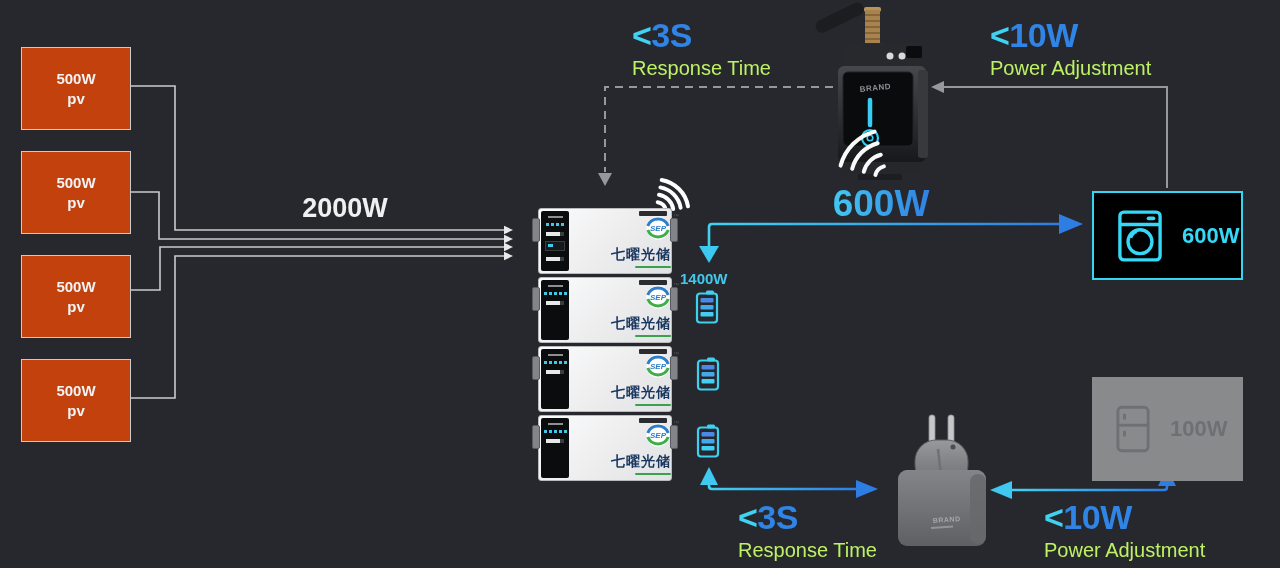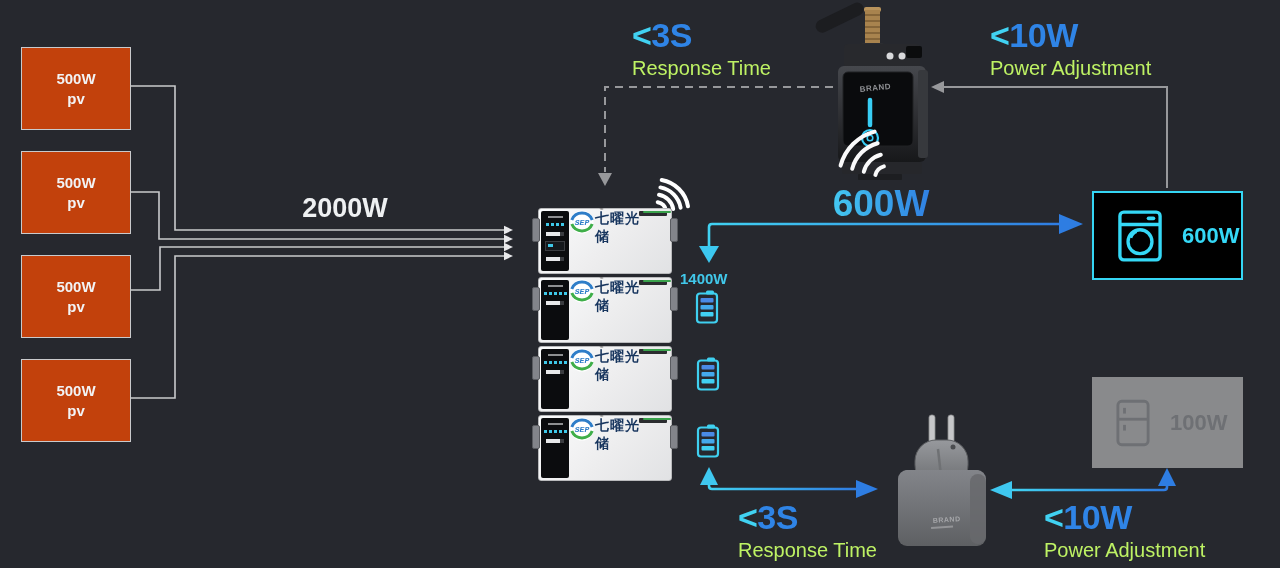--- a/index.html
+++ b/index.html
@@ -35,22 +35,22 @@
   .module .vent{position:absolute;right:4px;top:2px;width:28px;height:5px;background:#2b2c2f;border-radius:1px;}
   .panel{position:absolute;left:2px;top:2px;bottom:2px;width:28px;background:#0b0c0e;border-radius:2px;
          display:flex;flex-direction:column;align-items:center;}
   .p-txt{width:15px;height:2px;background:#8e8f91;margin-top:5px;}
   .p-dots{display:flex;gap:2px;margin-top:5px;}
   .p-dots i{width:3px;height:3px;background:#3fc8e8;}
   .p-bar{width:18px;height:4px;background:#e7e8ea;margin-top:6px;position:relative;}
   .p-bar:after{content:"";position:absolute;right:0;top:0;width:4px;height:100%;background:#3a3c40;}
   .p-disp{width:18px;height:8px;background:#15181c;border:1px solid #3a3c40;margin-top:5px;position:relative;}
   .p-disp i{position:absolute;left:2px;top:2px;width:5px;height:3px;background:#3fc8e8;}
-  .m-brand{position:absolute;left:30px;top:0;right:0;bottom:0;display:flex;flex-direction:row;
-           align-items:flex-start;justify-content:center;font-family:Liberation Mono, monospace;}
+  .m-brand{position:absolute;left:30px;top:0;right:0;bottom:0;display:flex;flex-direction:column;
+           align-items:flex-end;justify-content:center;}
   .logo-wrap{position:relative;}
   .logo-tm{position:absolute;right:-8px;top:-2px;font-size:6px;color:#555;}
   .cn-name{font-size:14px;font-weight:700;color:#17355e;letter-spacing:1px;margin-top:1px;}
   .green-line{width:36px;height:2px;background:#3aa24c;margin-top:2px;border-radius:1px;}
   
   .app-cell{position:absolute;left:1092px;width:151px;height:89px;display:flex;align-items:center;
             padding-left:24px;gap:20px;box-sizing:border-box;}
   .app-cell.active{background:#000;border:2px solid #35d6f4;color:#35d8f6;}
   .app-cell.idle{background:#898a8c;color:#6e7074;}
   .app-power{font-size:22px;font-weight:800;}
@@ -361,21 +361,21 @@
   <div class="app-cell active" style="top:191px;">
     <svg width="44" height="52" viewBox="0 0 46 54" fill="none" stroke="currentColor" stroke-width="3.5">
       <rect x="2" y="2" width="42" height="50" rx="4"></rect>
       <line x1="2" y1="15" x2="44" y2="15"></line>
       <rect x="30" y="6.5" width="9" height="4" rx="2" fill="currentColor" stroke="none"></rect>
       <circle cx="23" cy="33" r="12.5"></circle>
       <path d="M13.5,29 a10,10 0 0 1 6,-6.5" stroke-width="3"></path>
     </svg>
     <span class="app-power">600W</span>
   </div>
-  <div class="app-cell idle" style="top:377px;height:91px;">
+  <div class="app-cell idle" style="top:377px;height:104px;">
     <svg width="34" height="48" viewBox="0 0 36 50" fill="none" stroke="currentColor" stroke-width="3">
       <rect x="2" y="2" width="32" height="46" rx="4"></rect>
       <line x1="2" y1="21" x2="34" y2="21"></line>
       <line x1="9" y1="9" x2="9" y2="15"></line>
       <line x1="9" y1="27" x2="9" y2="33"></line>
     </svg>
     <span class="app-power">100W</span>
   </div>
 
 </div>

